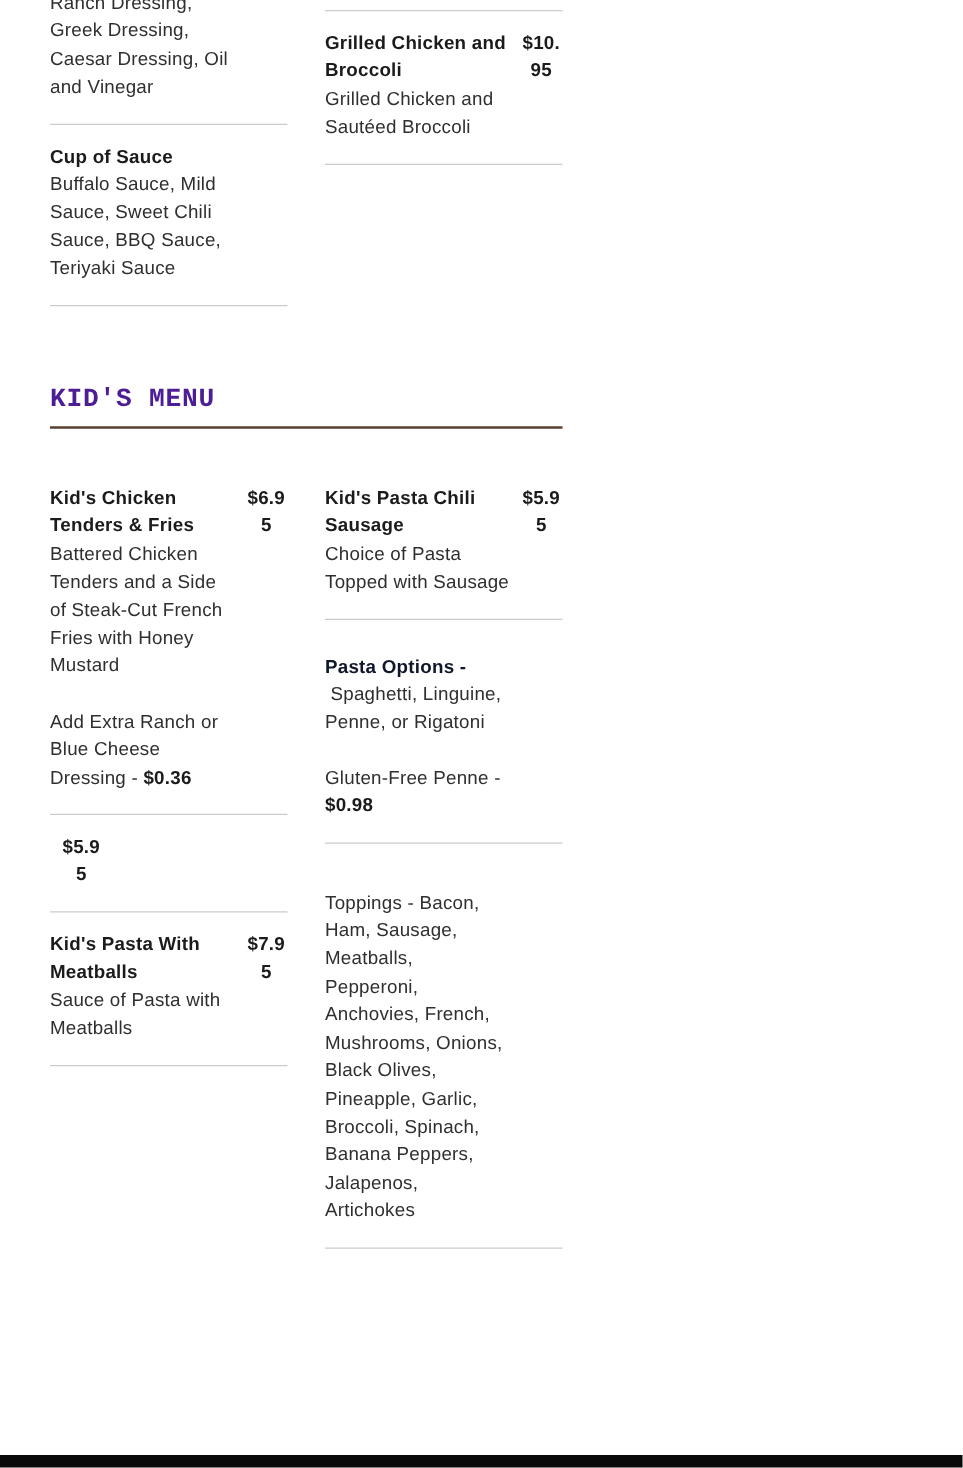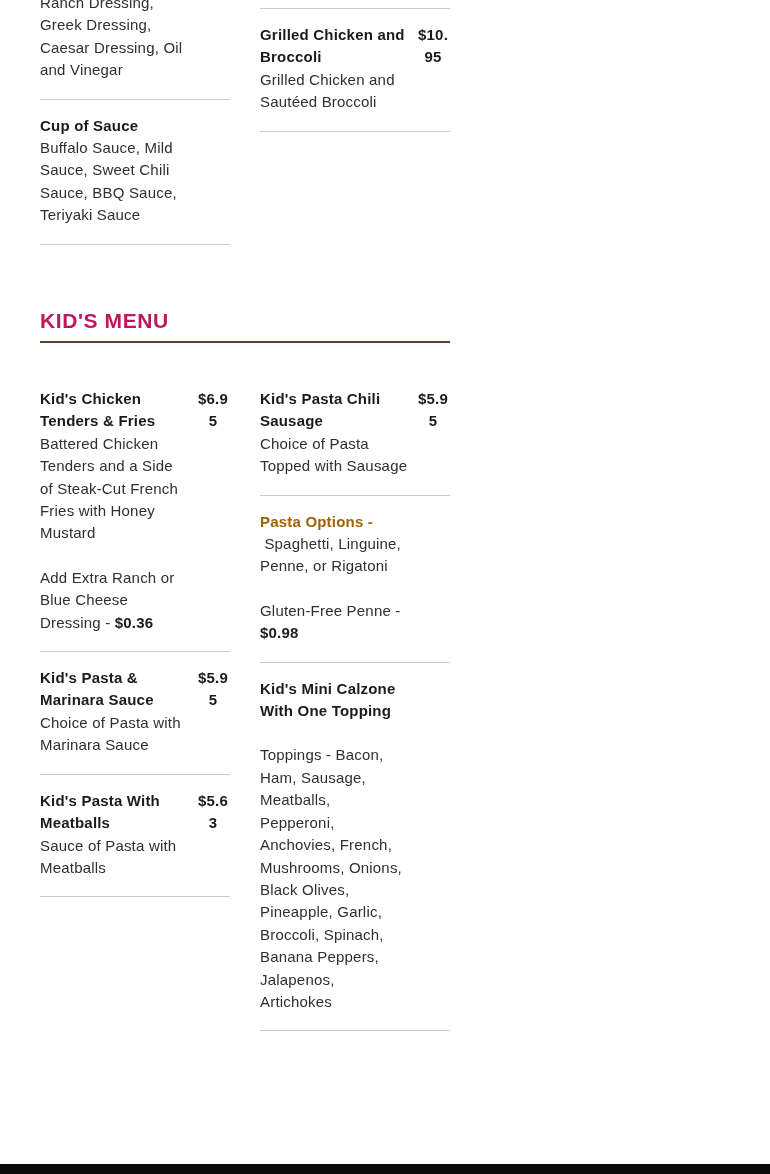--- a/index.html
+++ b/index.html
@@ -31,27 +31,27 @@
   .item-title {
     font-weight: 700; font-size: 15px; line-height: 22.4px;
     color: #1b1b1b;
   }
   .item-desc, .item-note {
     font-size: 15px; line-height: 22.4px; color: #2f2f2f;
     white-space: pre-wrap;
   }
   .item-note { margin-top: 22px; }
   .bold-inline { font-weight: 700; color: #1b1b1b; }
-  .options-label { font-weight: 700; color: #a16207; display: block; }
+  .options-label { font-weight: 700; color: #0f172a; display: block; margin-top: 12px; }
   .section-heading {
     top: 308px; width: 410px;
-    font-family: Liberation Sans, sans-serif;
+    font-family: Liberation Mono, monospace;
     font-weight: 700; font-size: 21px; line-height: 26px;
     letter-spacing: 0.6px;
-    color: #be185d;
+    color: #4c1d95;
     border-bottom: 2px solid #5a4030;
     padding-bottom: 7px;
   }
   .kids-grid { top: 388px; }
   .footer-bar {
     position: absolute; left: 0; bottom: 0;
     width: 770px; height: 10px;
     background: #0a0a0a;
   }
 </style>
@@ -99,34 +99,30 @@
       <div class="item-main">
         <div class="item-title">Kid's Chicken Tenders &amp; Fries</div>
         <div class="item-desc">Battered Chicken Tenders and a Side of Steak-Cut French Fries with Honey Mustard</div>
         <div class="item-note"><span>Add Extra Ranch or Blue Cheese Dressing - </span><span class="bold-inline">$0.36</span></div>
       </div>
       <div class="item-price">$6.95</div>
     </div>
     <div class="rule"></div>
 
     <div class="item">
-      <div class="item-main">
-        <div class="item-title">Kid's Pasta &amp; Marinara Sauce</div>
-        <div class="item-desc">Choice of Pasta with Marinara Sauce</div>
-      </div>
       <div class="item-price">$5.95</div>
     </div>
     <div class="rule"></div>
 
     <div class="item">
       <div class="item-main">
         <div class="item-title">Kid's Pasta With Meatballs</div>
         <div class="item-desc">Sauce of Pasta with Meatballs</div>
       </div>
-      <div class="item-price">$5.63</div>
+      <div class="item-price">$7.95</div>
     </div>
     <div class="rule"></div>
   </div>
 
   <div class="col">
     <div class="item">
       <div class="item-main">
         <div class="item-title">Kid's Pasta Chili Sausage</div>
         <div class="item-desc">Choice of Pasta Topped with Sausage</div>
       </div>
@@ -138,21 +134,20 @@
       <div class="item-main">
         <div class="item-desc"><span class="options-label">Pasta Options -</span><span> Spaghetti, Linguine, Penne, or Rigatoni</span></div>
         <div class="item-note"><span>Gluten-Free Penne - </span><span class="bold-inline">$0.98</span></div>
       </div>
       <div class="item-price"></div>
     </div>
     <div class="rule"></div>
 
     <div class="item">
       <div class="item-main">
-        <div class="item-title">Kid's Mini Calzone With One Topping</div>
         <div class="item-note">Toppings - Bacon, Ham, Sausage, Meatballs, Pepperoni, Anchovies, French, Mushrooms, Onions, Black Olives, Pineapple, Garlic, Broccoli, Spinach, Banana Peppers, Jalapenos, Artichokes</div>
       </div>
       <div class="item-price"></div>
     </div>
     <div class="rule"></div>
   </div>
 </div>
 
 <div class="footer-bar"></div>
 

